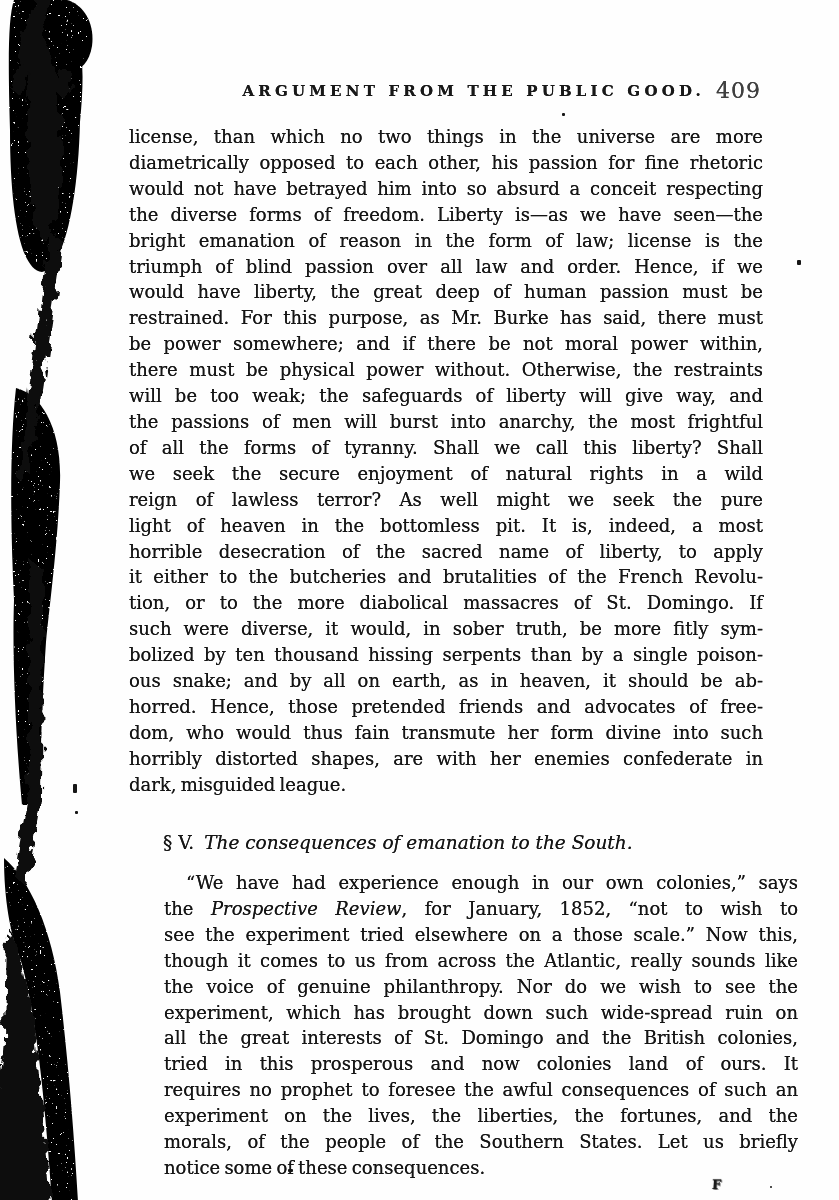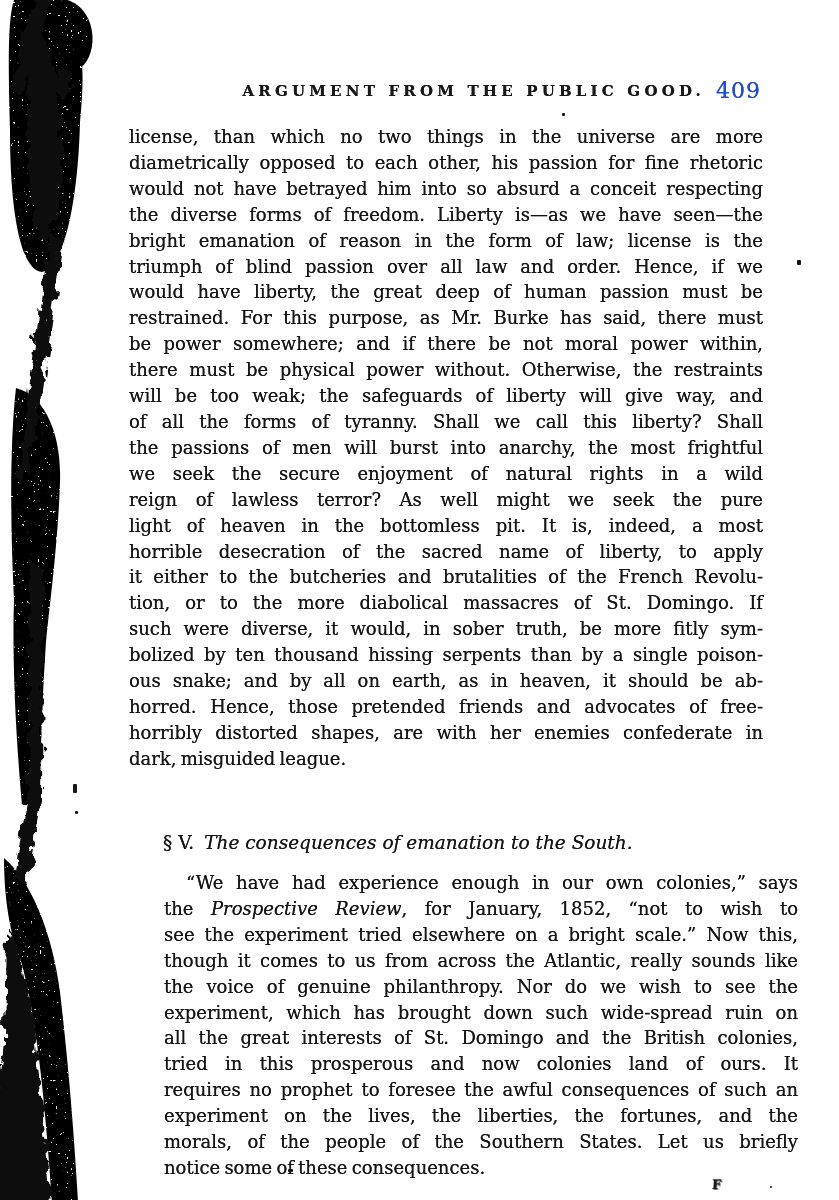--- a/index.html
+++ b/index.html
@@ -13,21 +13,21 @@
   }
   
   .header { position: absolute; left: 129px; top: 80px; width: 634px; height: 26px; }
   .header-title {
     position: absolute; left: 50%; top: 2px; transform: translateX(-44%);
     font-size: 15px; font-weight: 700; letter-spacing: 4.2px; white-space: nowrap;
     color: #181818; text-shadow: 0 0 0.5px rgba(0,0,0,.8);
   }
   .page-number {
     position: absolute; right: 2px; top: -2px;
-    font-size: 22px; letter-spacing: 1px; color: #1d4ed8;
+    font-size: 22px; letter-spacing: 1px; color: #404040;
     text-shadow: 0 0 0.5px rgba(0,0,0,.8);
   }
   
   .textblock {
     position: absolute; left: 129px; width: 634px;
     font-size: 18px; line-height: 25.9px;
     word-spacing: -1.5px;
     text-shadow: 0 0 0.55px rgba(10,10,10,.85);
   }
   .para1 { top: 124px; }
@@ -107,44 +107,45 @@
       <div class="tline">diametrically opposed to each other, his passion for fine rhetoric</div>
       <div class="tline">would not have betrayed him into so absurd a conceit respecting</div>
       <div class="tline">the diverse forms of freedom. Liberty is—as we have seen—the</div>
       <div class="tline">bright emanation of reason in the form of law; license is the</div>
       <div class="tline">triumph of blind passion over all law and order. Hence, if we</div>
       <div class="tline">would have liberty, the great deep of human passion must be</div>
       <div class="tline">restrained. For this purpose, as Mr. Burke has said, there must</div>
       <div class="tline">be power somewhere; and if there be not moral power within,</div>
       <div class="tline">there must be physical power without. Otherwise, the restraints</div>
       <div class="tline">will be too weak; the safeguards of liberty will give way, and</div>
+      <div class="tline">the passions of men will burst into anarchy, the most frightful</div>
       <div class="tline">of all the forms of tyranny. Shall we call this liberty? Shall</div>
-      <div class="tline">the passions of men will burst into anarchy, the most frightful</div>
       <div class="tline">we seek the secure enjoyment of natural rights in a wild</div>
       <div class="tline">reign of lawless terror? As well might we seek the pure</div>
       <div class="tline">light of heaven in the bottomless pit. It is, indeed, a most</div>
       <div class="tline">horrible desecration of the sacred name of liberty, to apply</div>
       <div class="tline">it either to the butcheries and brutalities of the French Revolu-</div>
       <div class="tline">tion, or to the more diabolical massacres of St. Domingo. If</div>
       <div class="tline">such were diverse, it would, in sober truth, be more fitly sym-</div>
       <div class="tline">bolized by ten thousand hissing serpents than by a single poison-</div>
       <div class="tline">ous snake; and by all on earth, as in heaven, it should be ab-</div>
       <div class="tline">horred. Hence, those pretended friends and advocates of free-</div>
+      <div class="tline">dom, who would thus fain transmute her form divine into such</div>
       <div class="tline">horribly distorted shapes, are with her enemies confederate in</div>
       <div class="tline last">dark, misguided league.</div>
     </div>
 
   <div class="section-heading">
     <span class="marker">§ V.</span><span class="stitle">The consequences of emanation to the South.</span>
   </div>
 
   <div class="textblock para2 indent-first">
       <div class="tline">“We have had experience enough in our own colonies,” says</div>
       <div class="tline"><span>the </span><span class="it">Prospective Review</span><span>, for January, 1852, “not to wish to</span></div>
-      <div class="tline">see the experiment tried elsewhere on a bright scale.” Now this,</div>
+      <div class="tline">see the experiment tried elsewhere on a those scale.” Now this,</div>
       <div class="tline">though it comes to us from across the Atlantic, really sounds like</div>
       <div class="tline">the voice of genuine philanthropy. Nor do we wish to see the</div>
       <div class="tline">experiment, which has brought down such wide-spread ruin on</div>
       <div class="tline">all the great interests of St. Domingo and the British colonies,</div>
       <div class="tline">tried in this prosperous and now colonies land of ours. It</div>
       <div class="tline">requires no prophet to foresee the awful consequences of such an</div>
       <div class="tline">experiment on the lives, the liberties, the fortunes, and the</div>
       <div class="tline">morals, of the people of the Southern States. Let us briefly</div>
       <div class="tline last">notice some of these consequences.</div>
     </div>

